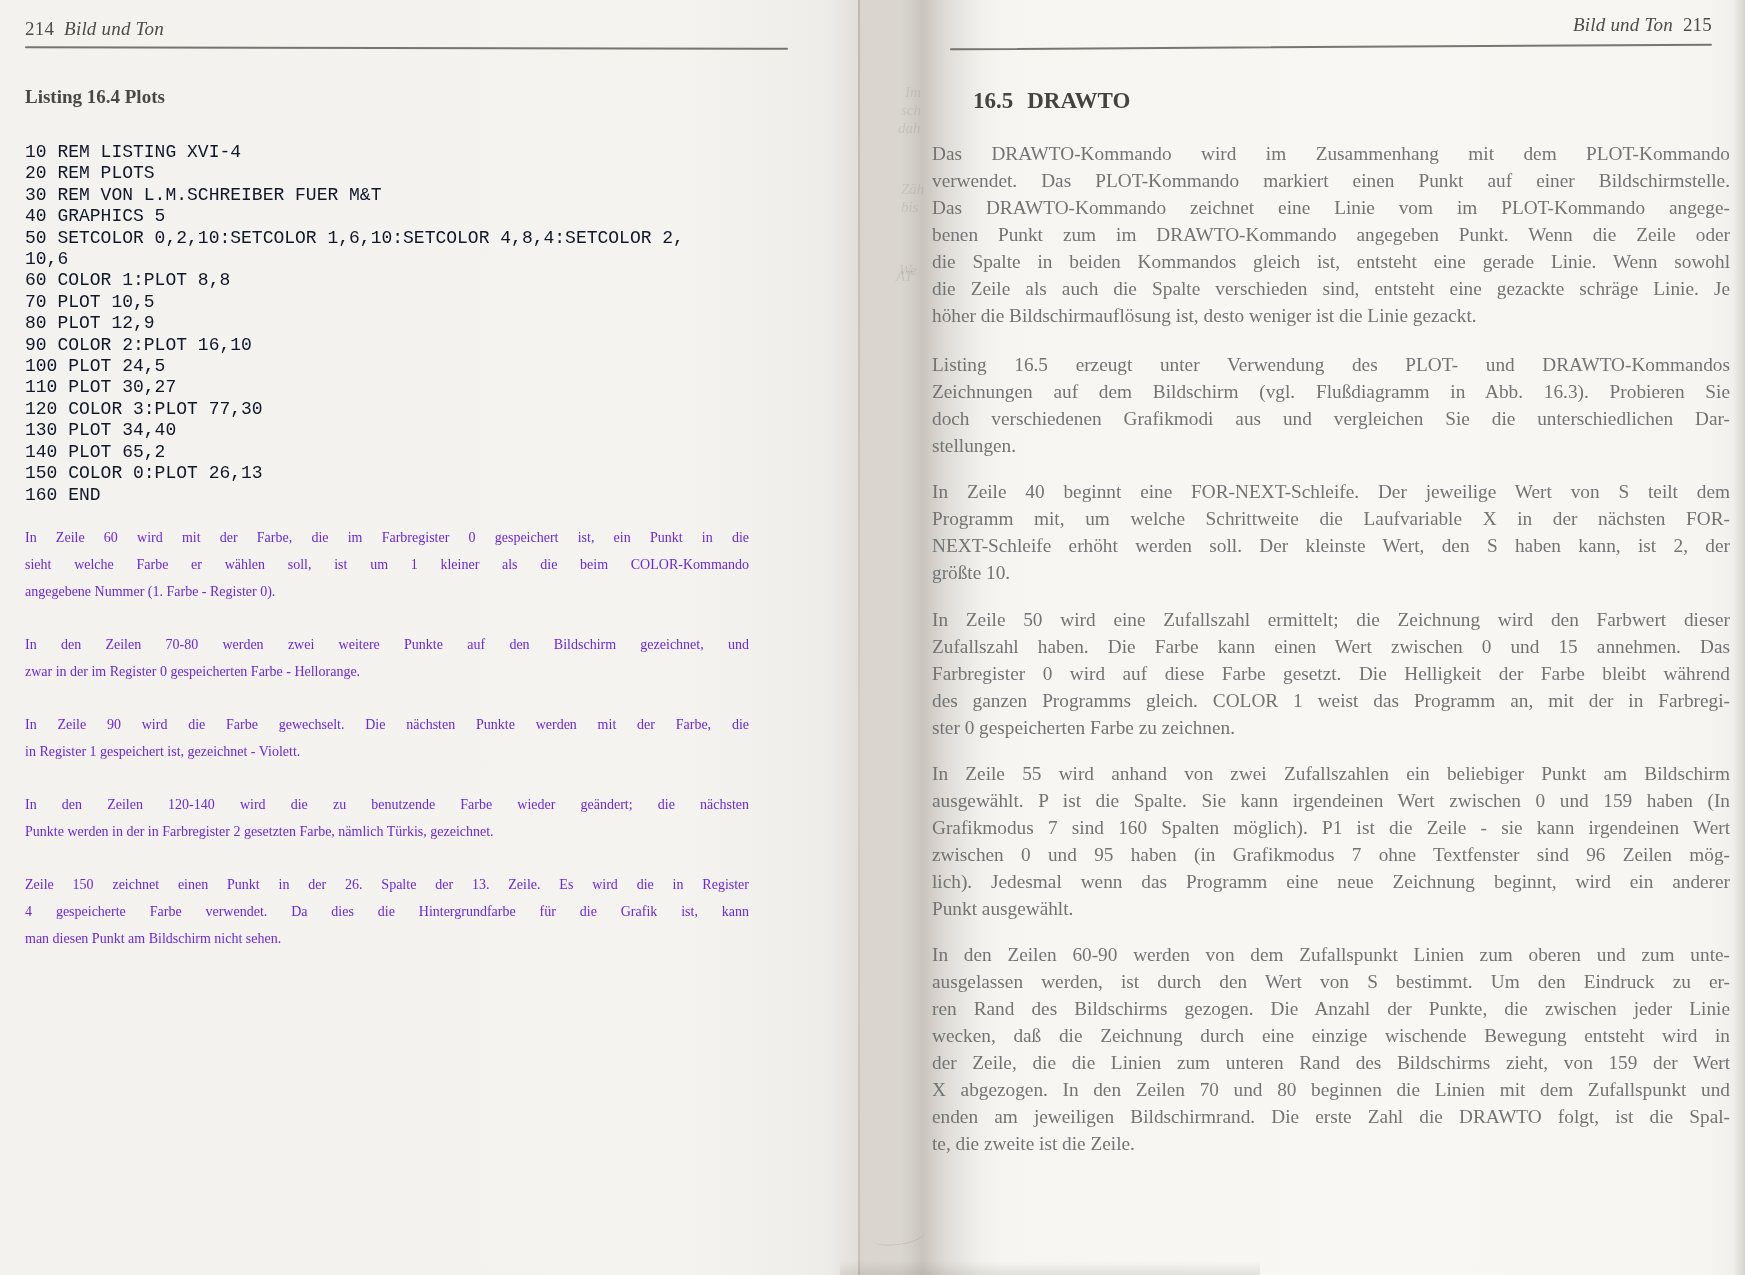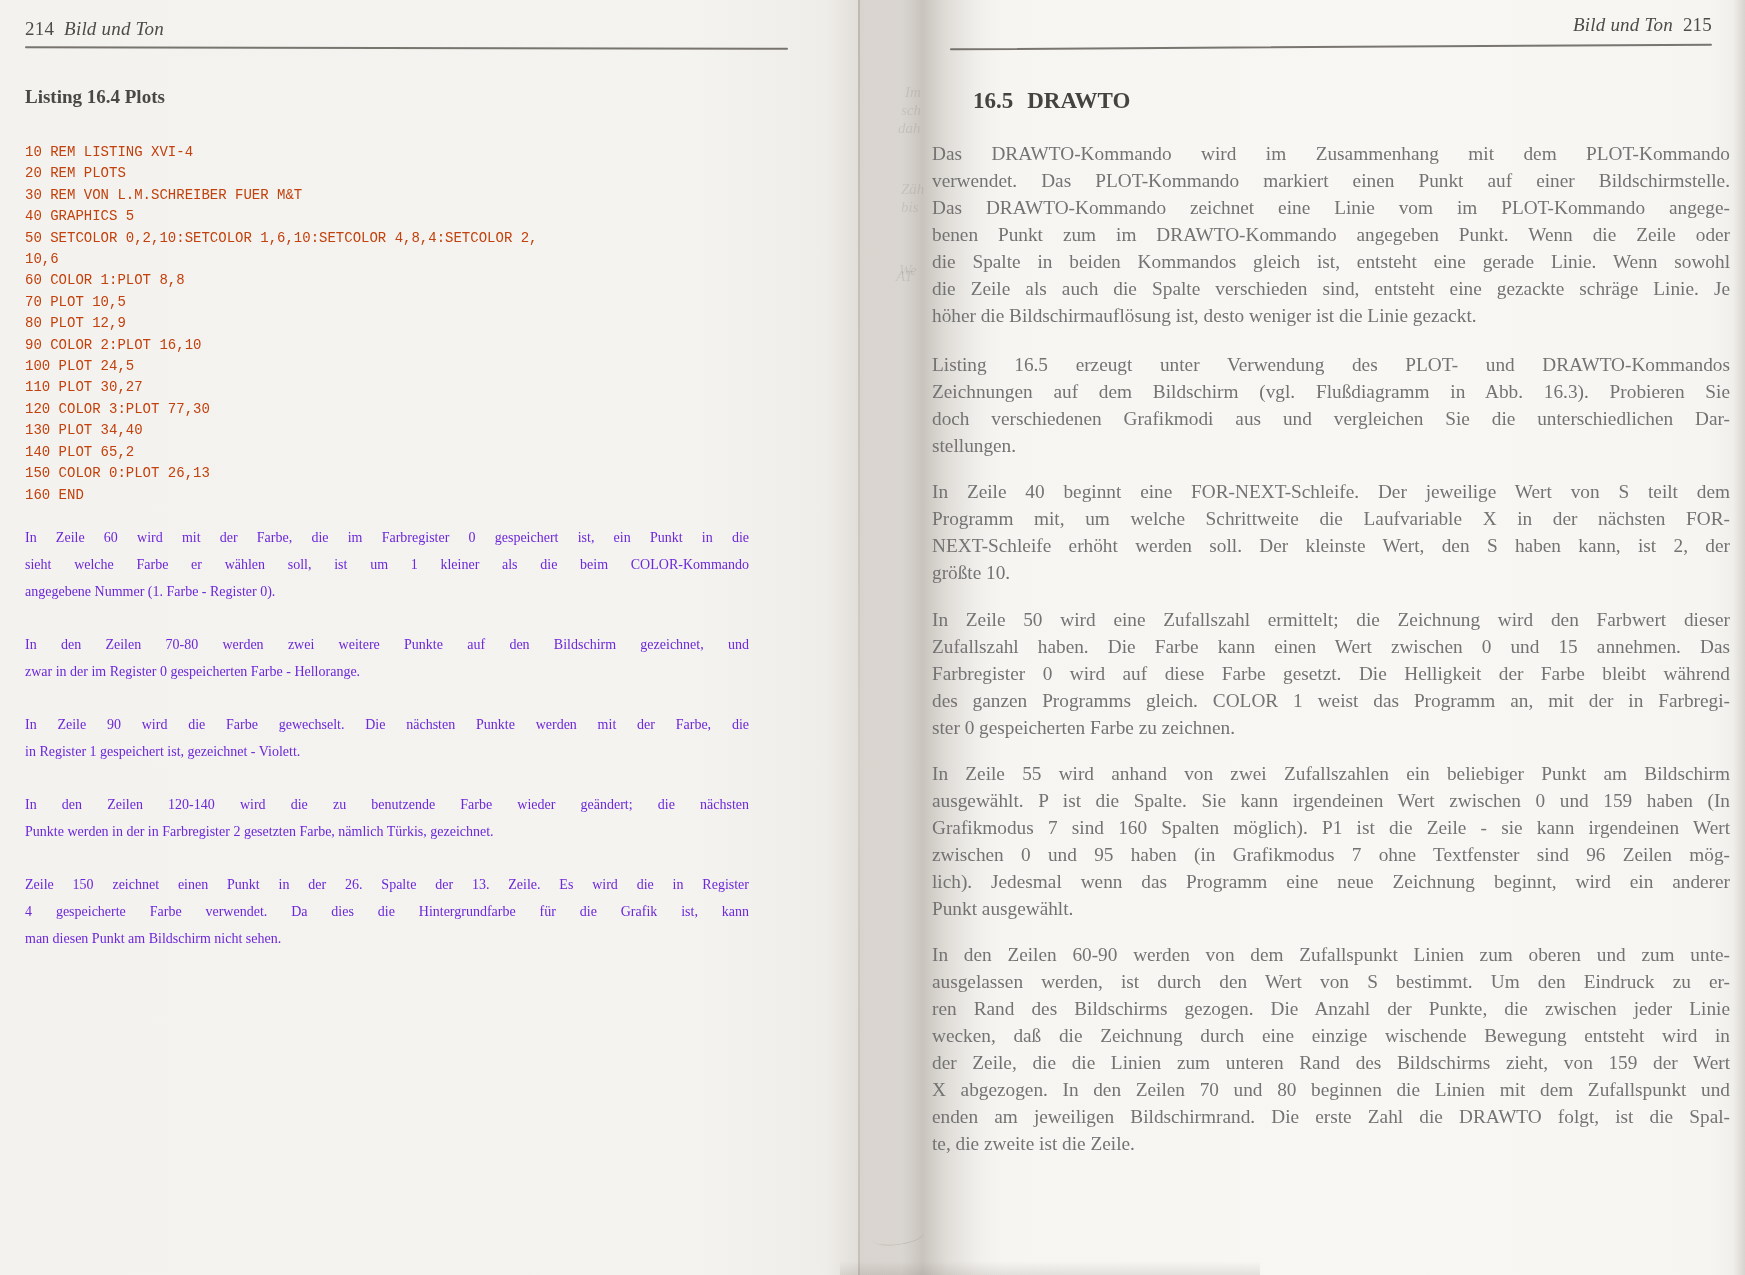--- a/index.html
+++ b/index.html
@@ -40,22 +40,22 @@
   .run-title{font-style:italic;}
   .pageno{font-style:normal;text-align:right;}
   .hdr-sep{display:inline-block;width:10px;}
   .header-rule{position:absolute;height:2px;background:rgba(72,68,61,0.72);border-radius:1px;}
   .rule-left{left:25px;top:47px;width:763px;transform:rotate(0.12deg);}
   .rule-right{left:950px;top:46px;width:762px;transform:rotate(-0.35deg);}
 
   
   .listing-title{position:absolute;left:25px;top:86px;font-size:19px;font-weight:bold;color:#4a4845;}
   .code-block{position:absolute;left:25px;top:142px;width:740px;
-    font-family:"Liberation Mono", monospace;font-size:14px;line-height:21.4px;
-    color:#c2410c;white-space:pre;}
+    font-family:"Liberation Mono", monospace;font-size:18px;line-height:21.4px;
+    color:#0f172a;white-space:pre;}
   .left-paras{position:absolute;left:25px;top:524px;width:724px;
     font-size:14px;line-height:27px;color:#6d28d9;}
   .left-paras .para{margin-bottom:26px;}
 
   
   .section-heading{position:absolute;left:955px;top:88px;font-size:23px;font-weight:bold;color:#454340;margin-left:18px;}
   .section-heading .gap{display:inline-block;width:14px;}
   .right-paras{position:absolute;left:932px;top:140px;width:798px;
     font-size:19.3px;line-height:27px;color:#737373;}
   .right-paras .para{margin-bottom:19px;}

